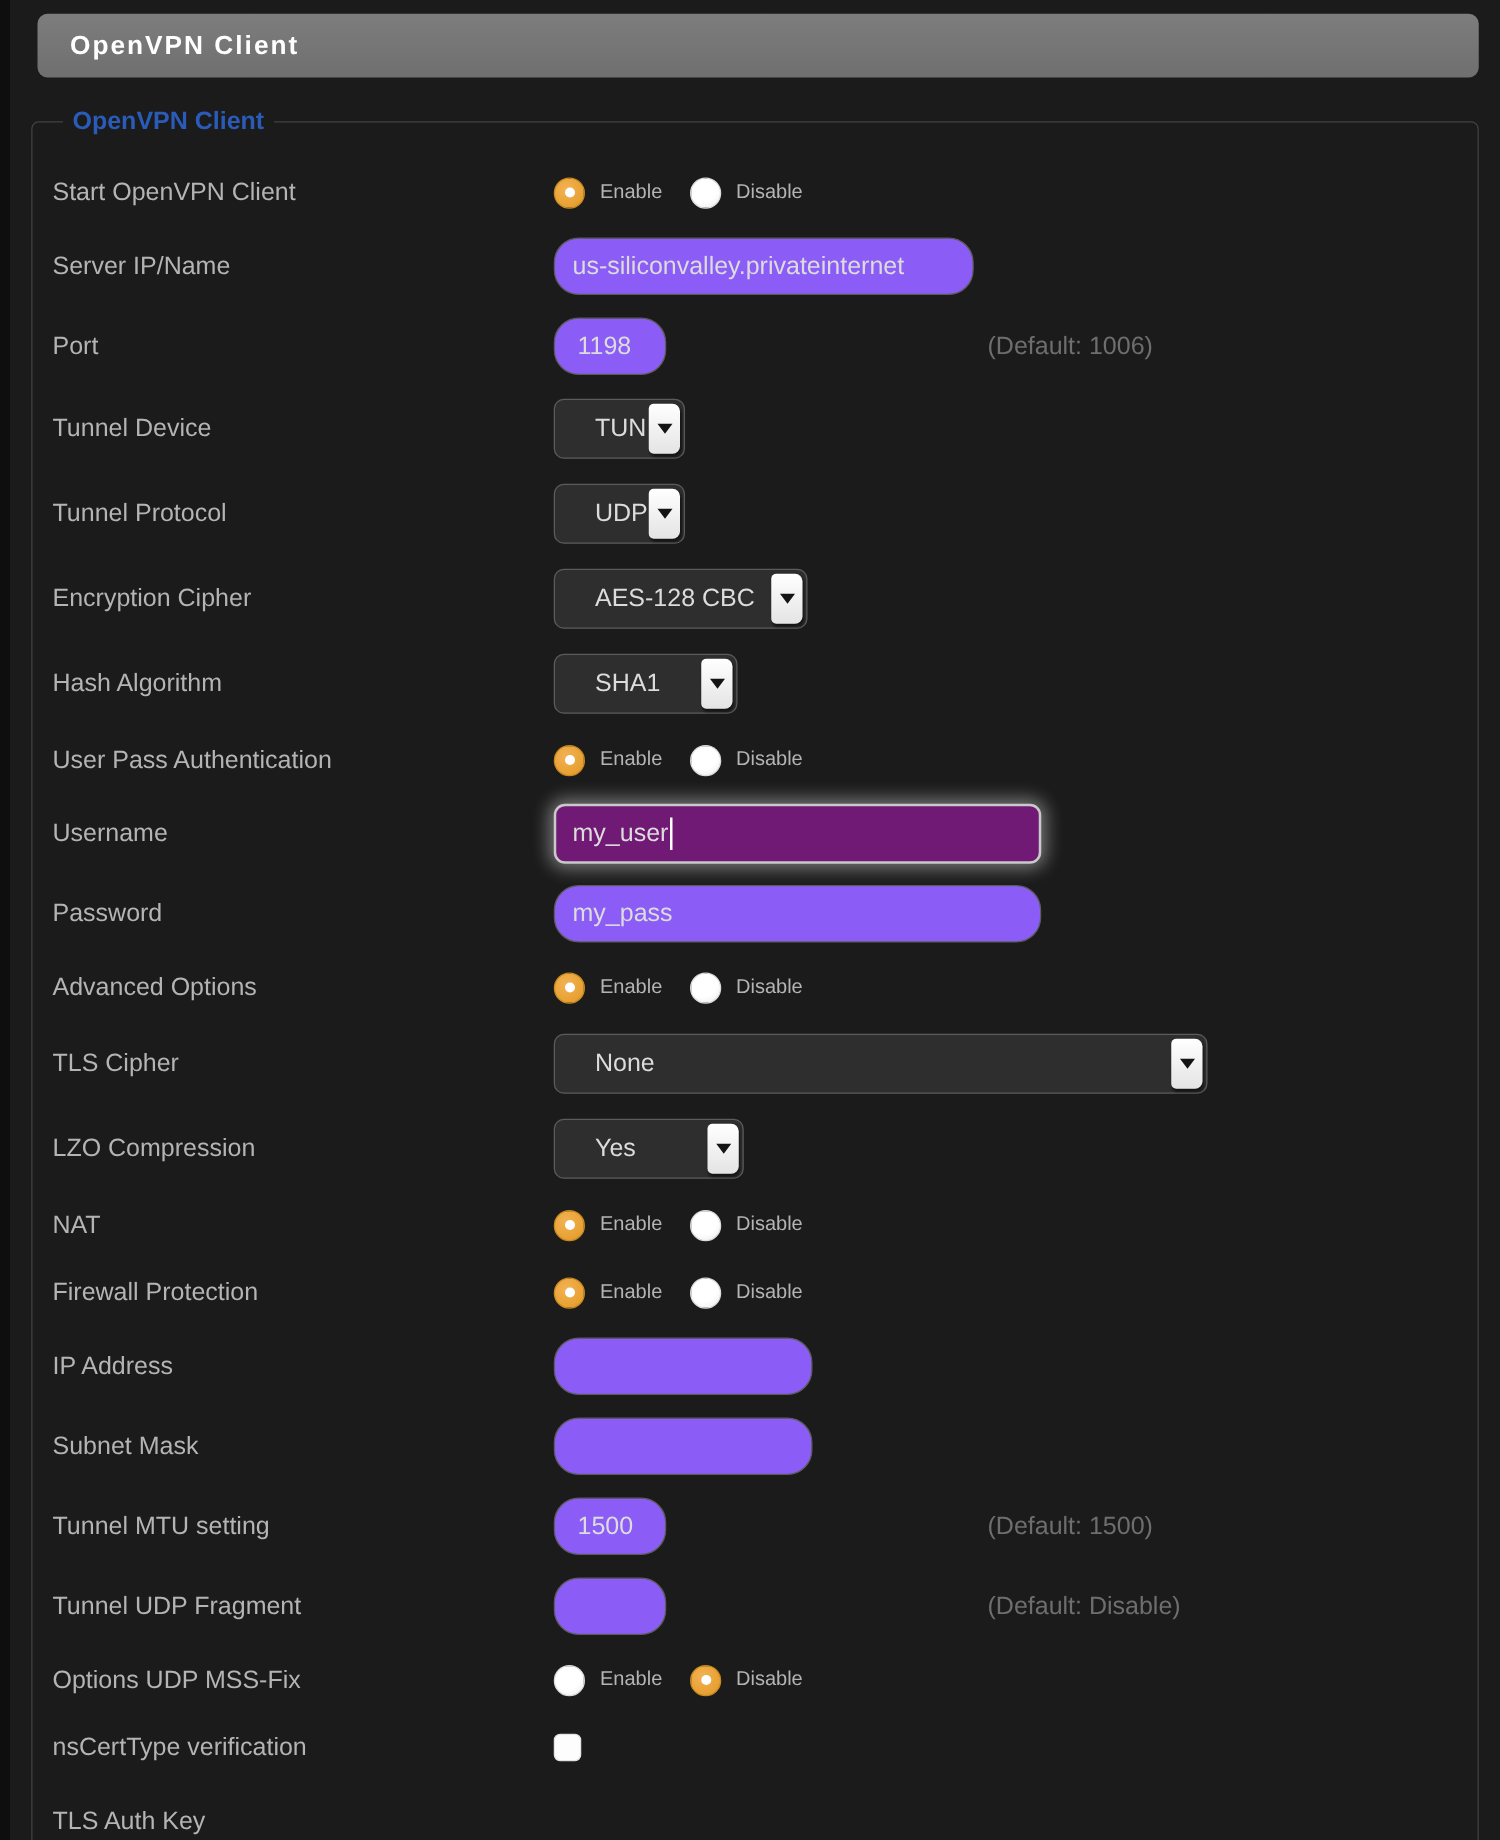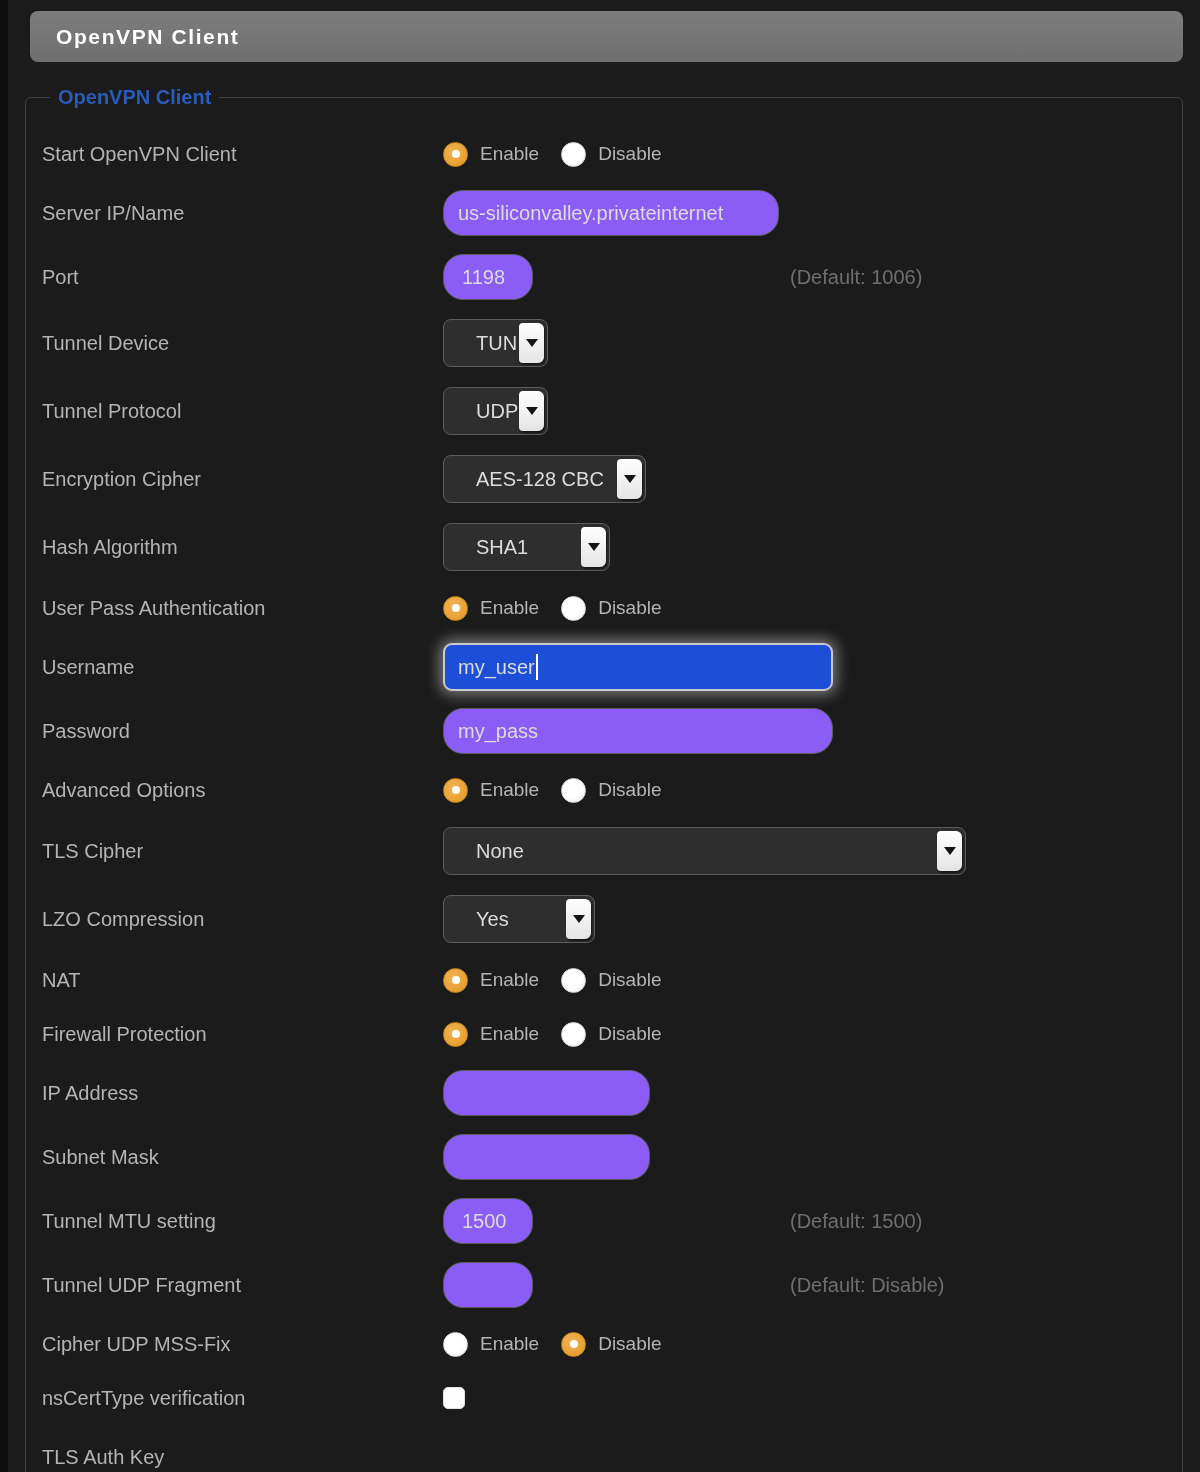--- a/index.html
+++ b/index.html
@@ -45,49 +45,49 @@
     border:1px solid #c8891f;
   }
   .radio.on::after {
     content:""; position:absolute; width:8px; height:8px; border-radius:50%;
     background:#ffffff; top:7px; left:8px;
   }
   .radio.off {
     background:radial-gradient(circle at 40% 30%, #ffffff 55%, #e9e9e9 100%);
     border:1px solid #dcdcdc;
   }
-  .radio-text { color:#b4b4b4; font-size:19px; margin:0 22px 0 12px; }
+  .radio-text { color:#b4b4b4; font-size:16px; margin:0 22px 0 12px; }
   .radio-text.last { margin-right:0; }
 
   
   .text-input {
     height:46px; background:#8b5cf6; border:1px solid #5c5c5c; border-radius:20px;
     color:#dcdcdc; font-size:20px; padding:0 14px;
     font-family:"Liberation Sans", sans-serif; outline:none;
   }
   .w336 { width:336px; } .w390 { width:390px; } .w207 { width:207px; }
   .w90 { width:90px; padding-left:18px; }
 
   
   .fake-input {
     display:flex; align-items:center; width:390px; height:48px;
-    background:#1d4ed8; border:2px solid #c9c9c9; border-radius:9px;
+    background:#701a75; border:2px solid #c9c9c9; border-radius:9px;
     padding:0 13px; color:#dcdcdc; font-size:20px;
     box-shadow:0 0 14px 4px rgba(255,255,255,0.40);
   }
   .caret { width:2px; height:26px; background:#ffffff; margin-left:1px; }
 
   
   .select {
     position:relative; height:48px; background:#2e2e2e;
     border:1px solid #5c5c5c; border-radius:8px;
     display:flex; align-items:center; padding-left:32px;
     color:#dcdcdc; font-size:20px; cursor:default;
   }
-  .sel105 { width:105px; } .sel147 { width:167px;text-align:center; } .sel152 { width:152px; }
+  .sel105 { width:105px; } .sel147 { width:147px;text-align:center; } .sel152 { width:152px; }
   .sel203 { width:203px; } .sel523 { width:523px; }
   .select-btn {
     position:absolute; right:3px; top:3px; bottom:3px; width:25px;
     background:linear-gradient(#ffffff,#e4e4e4);
     border-radius:4px 6px 6px 4px;
     box-shadow:1px 2px 2px rgba(0,0,0,0.55);
     display:flex; align-items:center; justify-content:center;
   }
   .select-arrow {
     width:0; height:0;
@@ -264,21 +264,21 @@
     <span class="default-note">(Default: 1500)</span>
   </div>
 
   <div class="row h64">
     <span class="row-label">Tunnel UDP Fragment</span>
     <input class="text-input w90" type="text" value="" style="">
     <span class="default-note">(Default: Disable)</span>
   </div>
 
   <div class="row h54">
-    <span class="row-label">Cipher UDP MSS-Fix</span>
+    <span class="row-label">Options UDP MSS-Fix</span>
     <div class="radio-group">
       <span class="radio off"></span>
       <span class="radio-text">Enable</span>
       <span class="radio on"></span>
       <span class="radio-text last">Disable</span>
     </div>
   </div>
 
   <div class="row h54">
     <span class="row-label">nsCertType verification</span>

